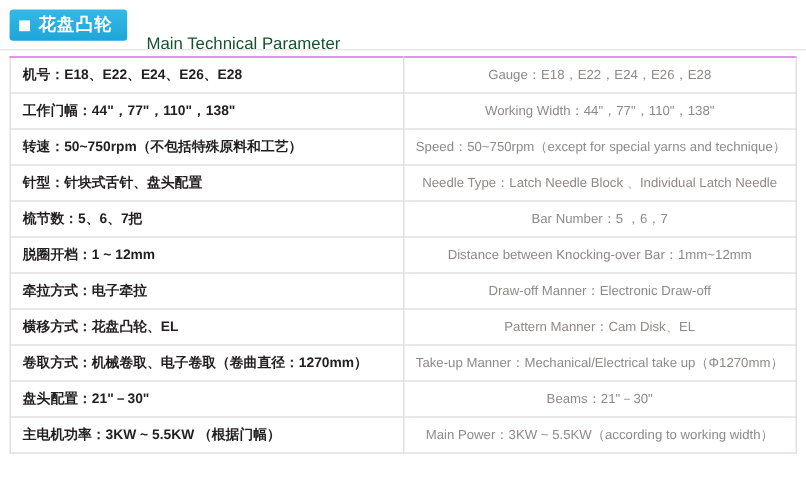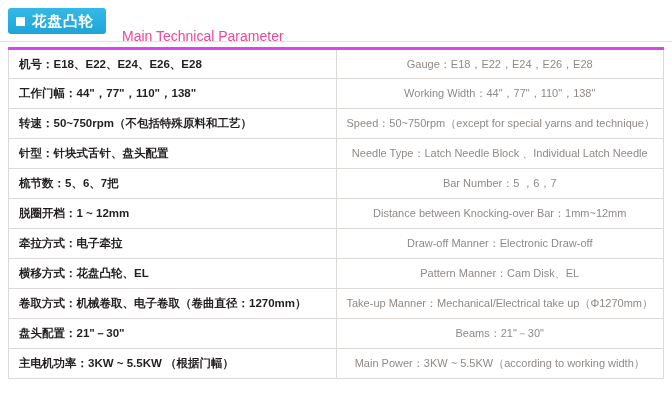--- a/index.html
+++ b/index.html
@@ -47,21 +47,21 @@
   }
   .header-title-cn {
     font-size: 14.5px;
     font-weight: bold;
     letter-spacing: 1px;
     white-space: nowrap;
     line-height: 1;
   }
   .header-title-en {
     margin-left: 16px;
-    color: #ec4899;
+    color: #14532d;
     font-size: 14px;
     white-space: nowrap;
     margin-top: 30px;
   }
   .header-rule {
     position: absolute;
     left: 0;
     right: 0;
     bottom: 0;
     height: 1px;
@@ -78,21 +78,21 @@
     height: 30px;
   }
   .spec-table td {
     border: 1px solid #ddd9d6;
     padding: 0 10px;
     vertical-align: middle;
     white-space: nowrap;
     overflow: hidden;
   }
   .spec-table tr:first-child td {
-    border-top: 3px solid #d946ef;
+    border-top: 1px solid #d946ef;
   }
   td.cn {
     width: 50%;
     color: #231f20;
     font-size: 11.5px;
     font-weight: bold;
   }
   td.en {
     width: 50%;
     color: #8f8a86;

